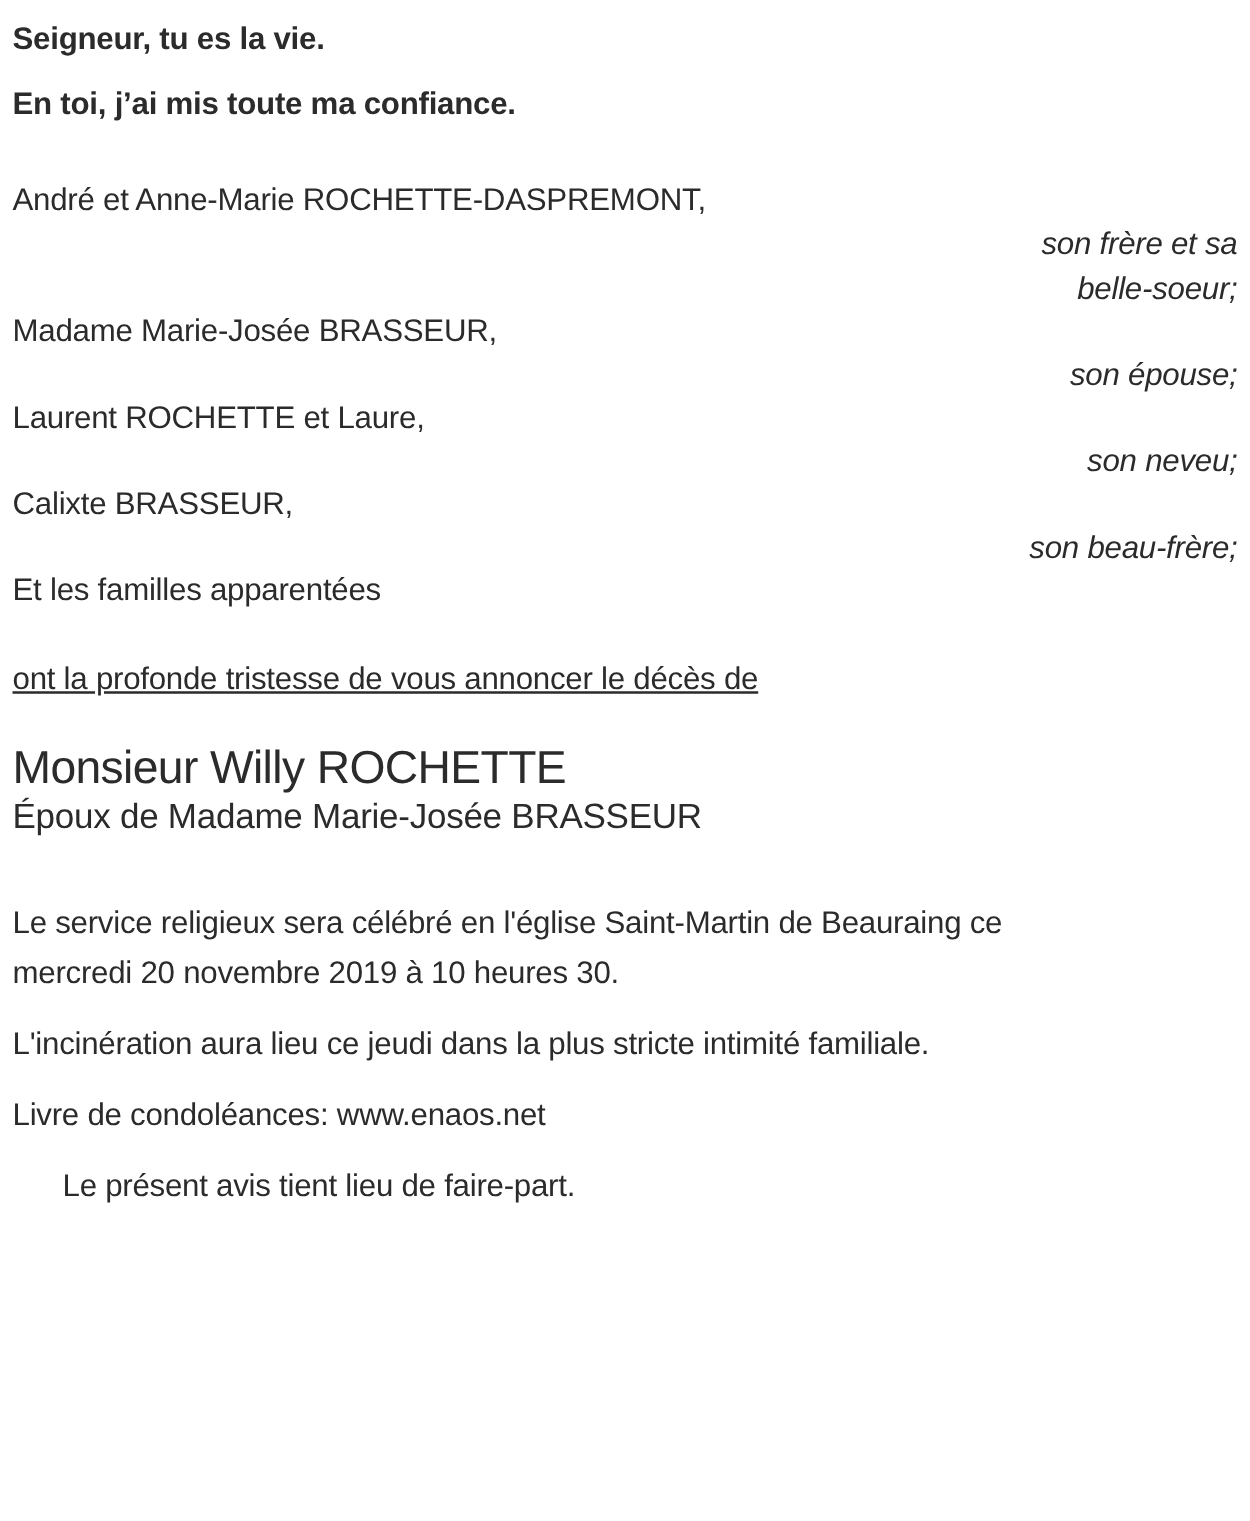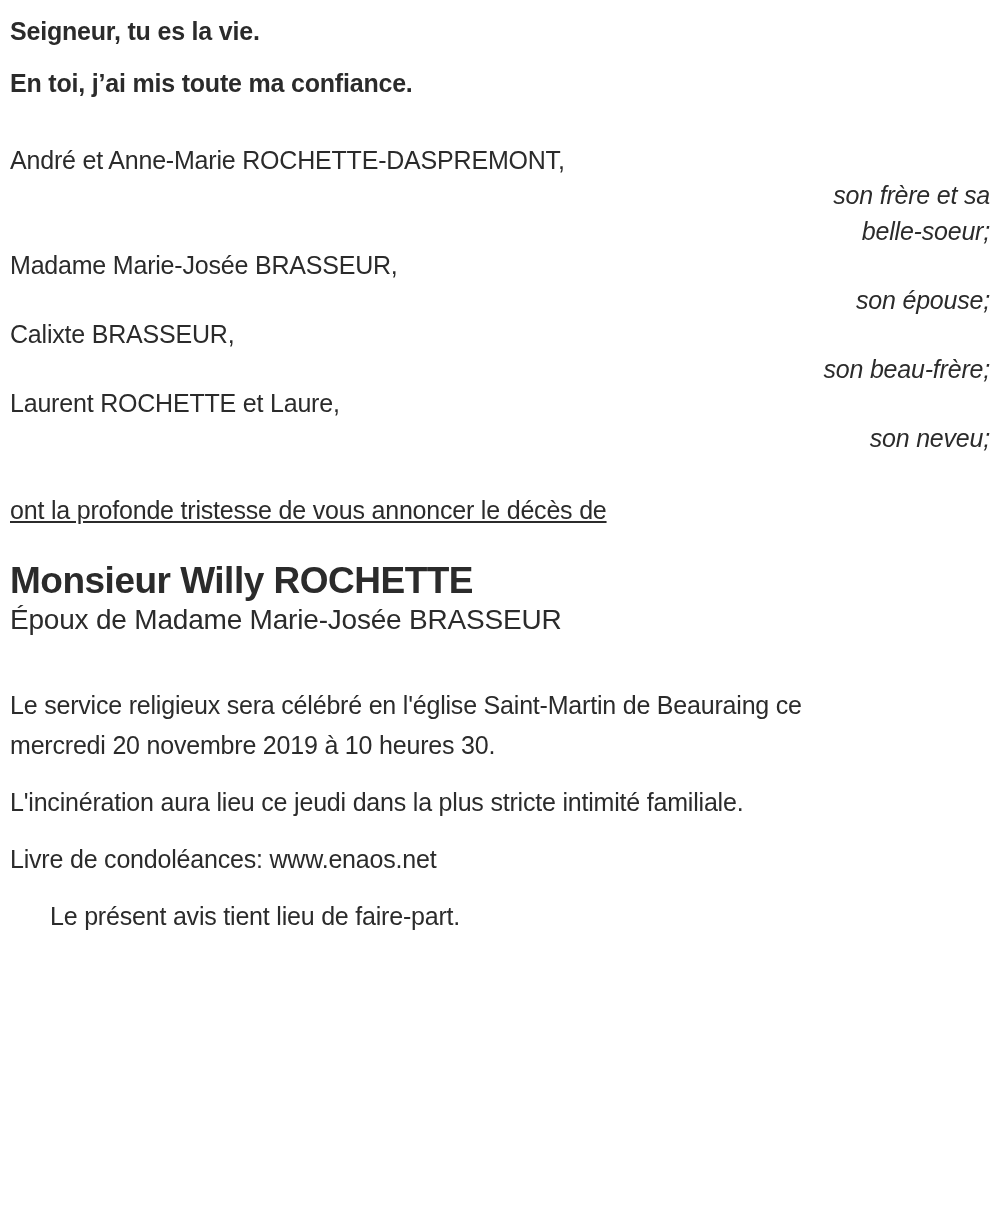--- a/index.html
+++ b/index.html
@@ -34,21 +34,21 @@
   .announce {
     margin: 38px 0 0 0;
     font-size: 25px;
     line-height: 33px;
     text-decoration: underline;
   }
   .deceased-name {
     margin: 32px 0 0 0;
     font-size: 37px;
     line-height: 44px;
-    font-weight: 700;
+    font-weight: 400;
     letter-spacing: -0.5px;
   }
   .deceased-sub {
     margin: 0;
     font-size: 28px;
     line-height: 34px;
   }
   .paras { margin-top: 48px; }
   .paras p {
     margin: 0 0 17px 0;
@@ -74,29 +74,32 @@
       <div class="entry-relation">son frère et sa
 belle-soeur;</div>
     </div>
 
     <div class="entry">
       <div class="entry-name">Madame Marie-Josée BRASSEUR,</div>
       <div class="entry-relation">son épouse;</div>
     </div>
 
     <div class="entry">
+      <div class="entry-name">Laurent ROCHETTE et Laure,</div>
+      <div class="entry-relation">son neveu;</div>
+    </div>
+
+    <div class="entry">
       <div class="entry-name">Calixte BRASSEUR,</div>
       <div class="entry-relation">son beau-frère;</div>
     </div>
 
     <div class="entry">
-      <div class="entry-name">Laurent ROCHETTE et Laure,</div>
-      <div class="entry-relation">son neveu;</div>
+      <div class="entry-name">Et les familles apparentées</div>
     </div>
-
 
   </div>
 
   <p class="announce">ont la profonde tristesse de vous annoncer le décès de</p>
 
   <h1 class="deceased-name">Monsieur Willy ROCHETTE</h1>
   <p class="deceased-sub">Époux de Madame Marie-Josée BRASSEUR</p>
 
   <div class="paras">
     <p>Le service religieux sera célébré en l'église Saint-Martin de Beauraing ce

